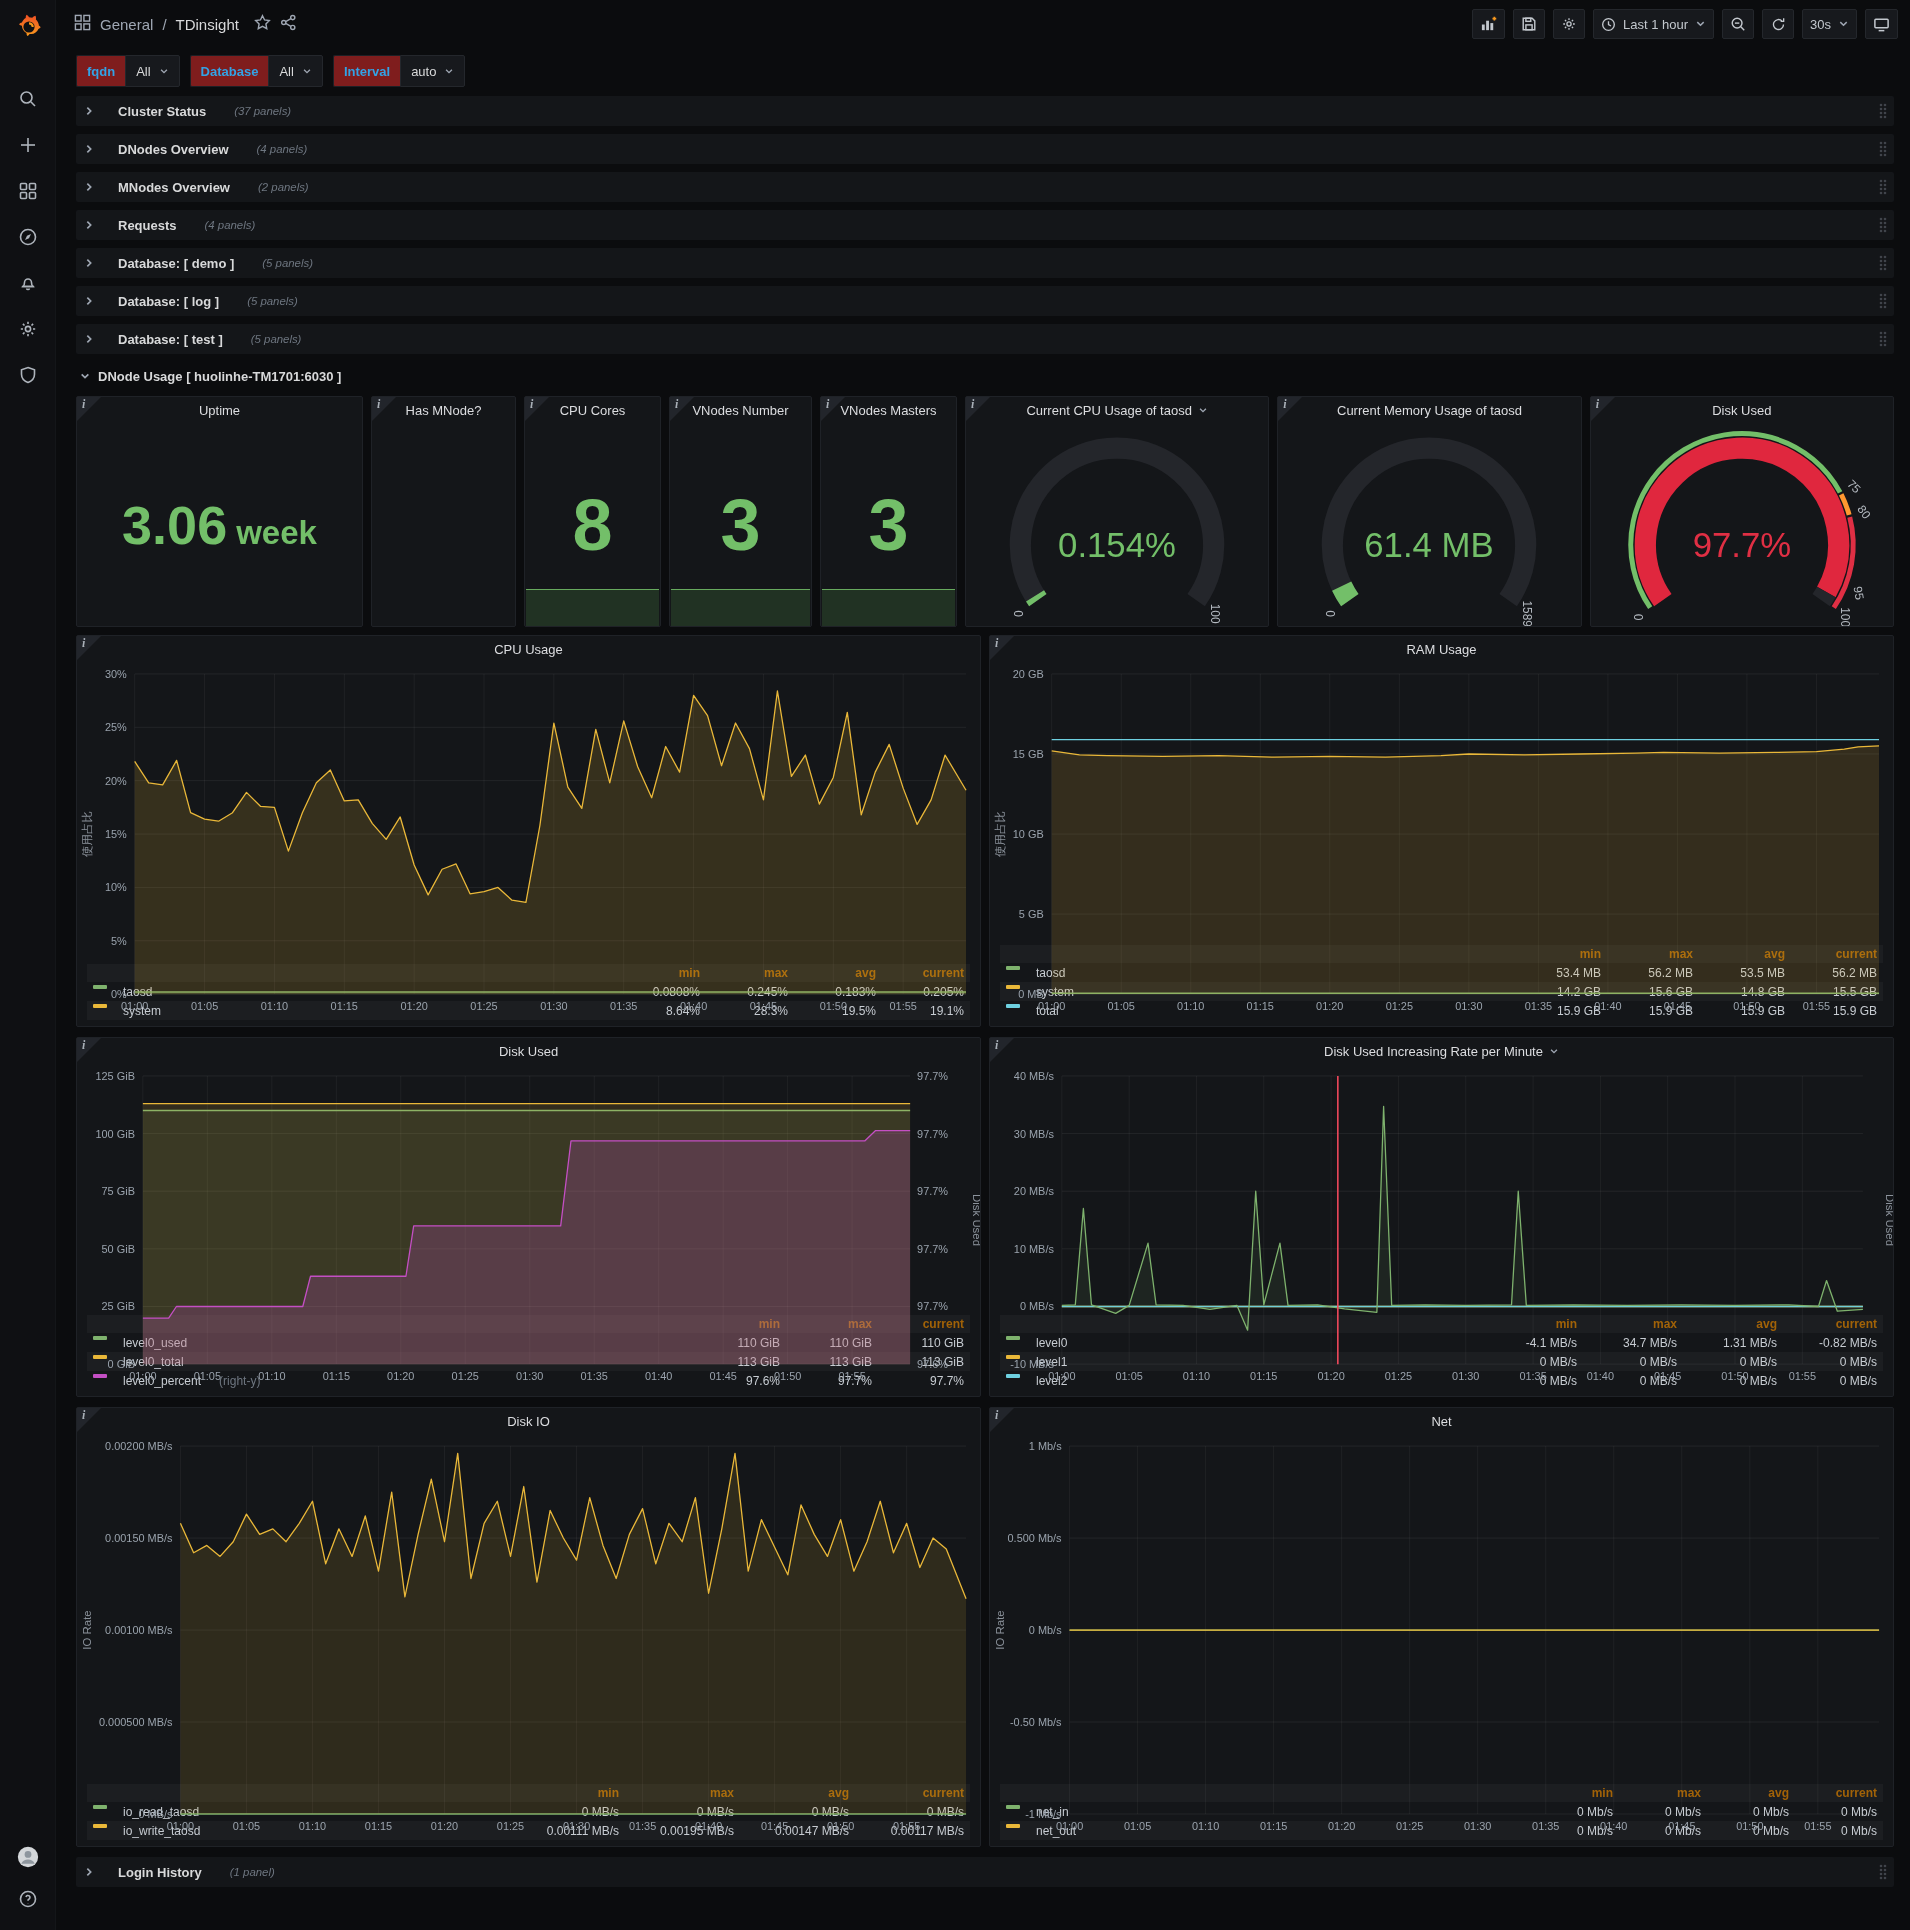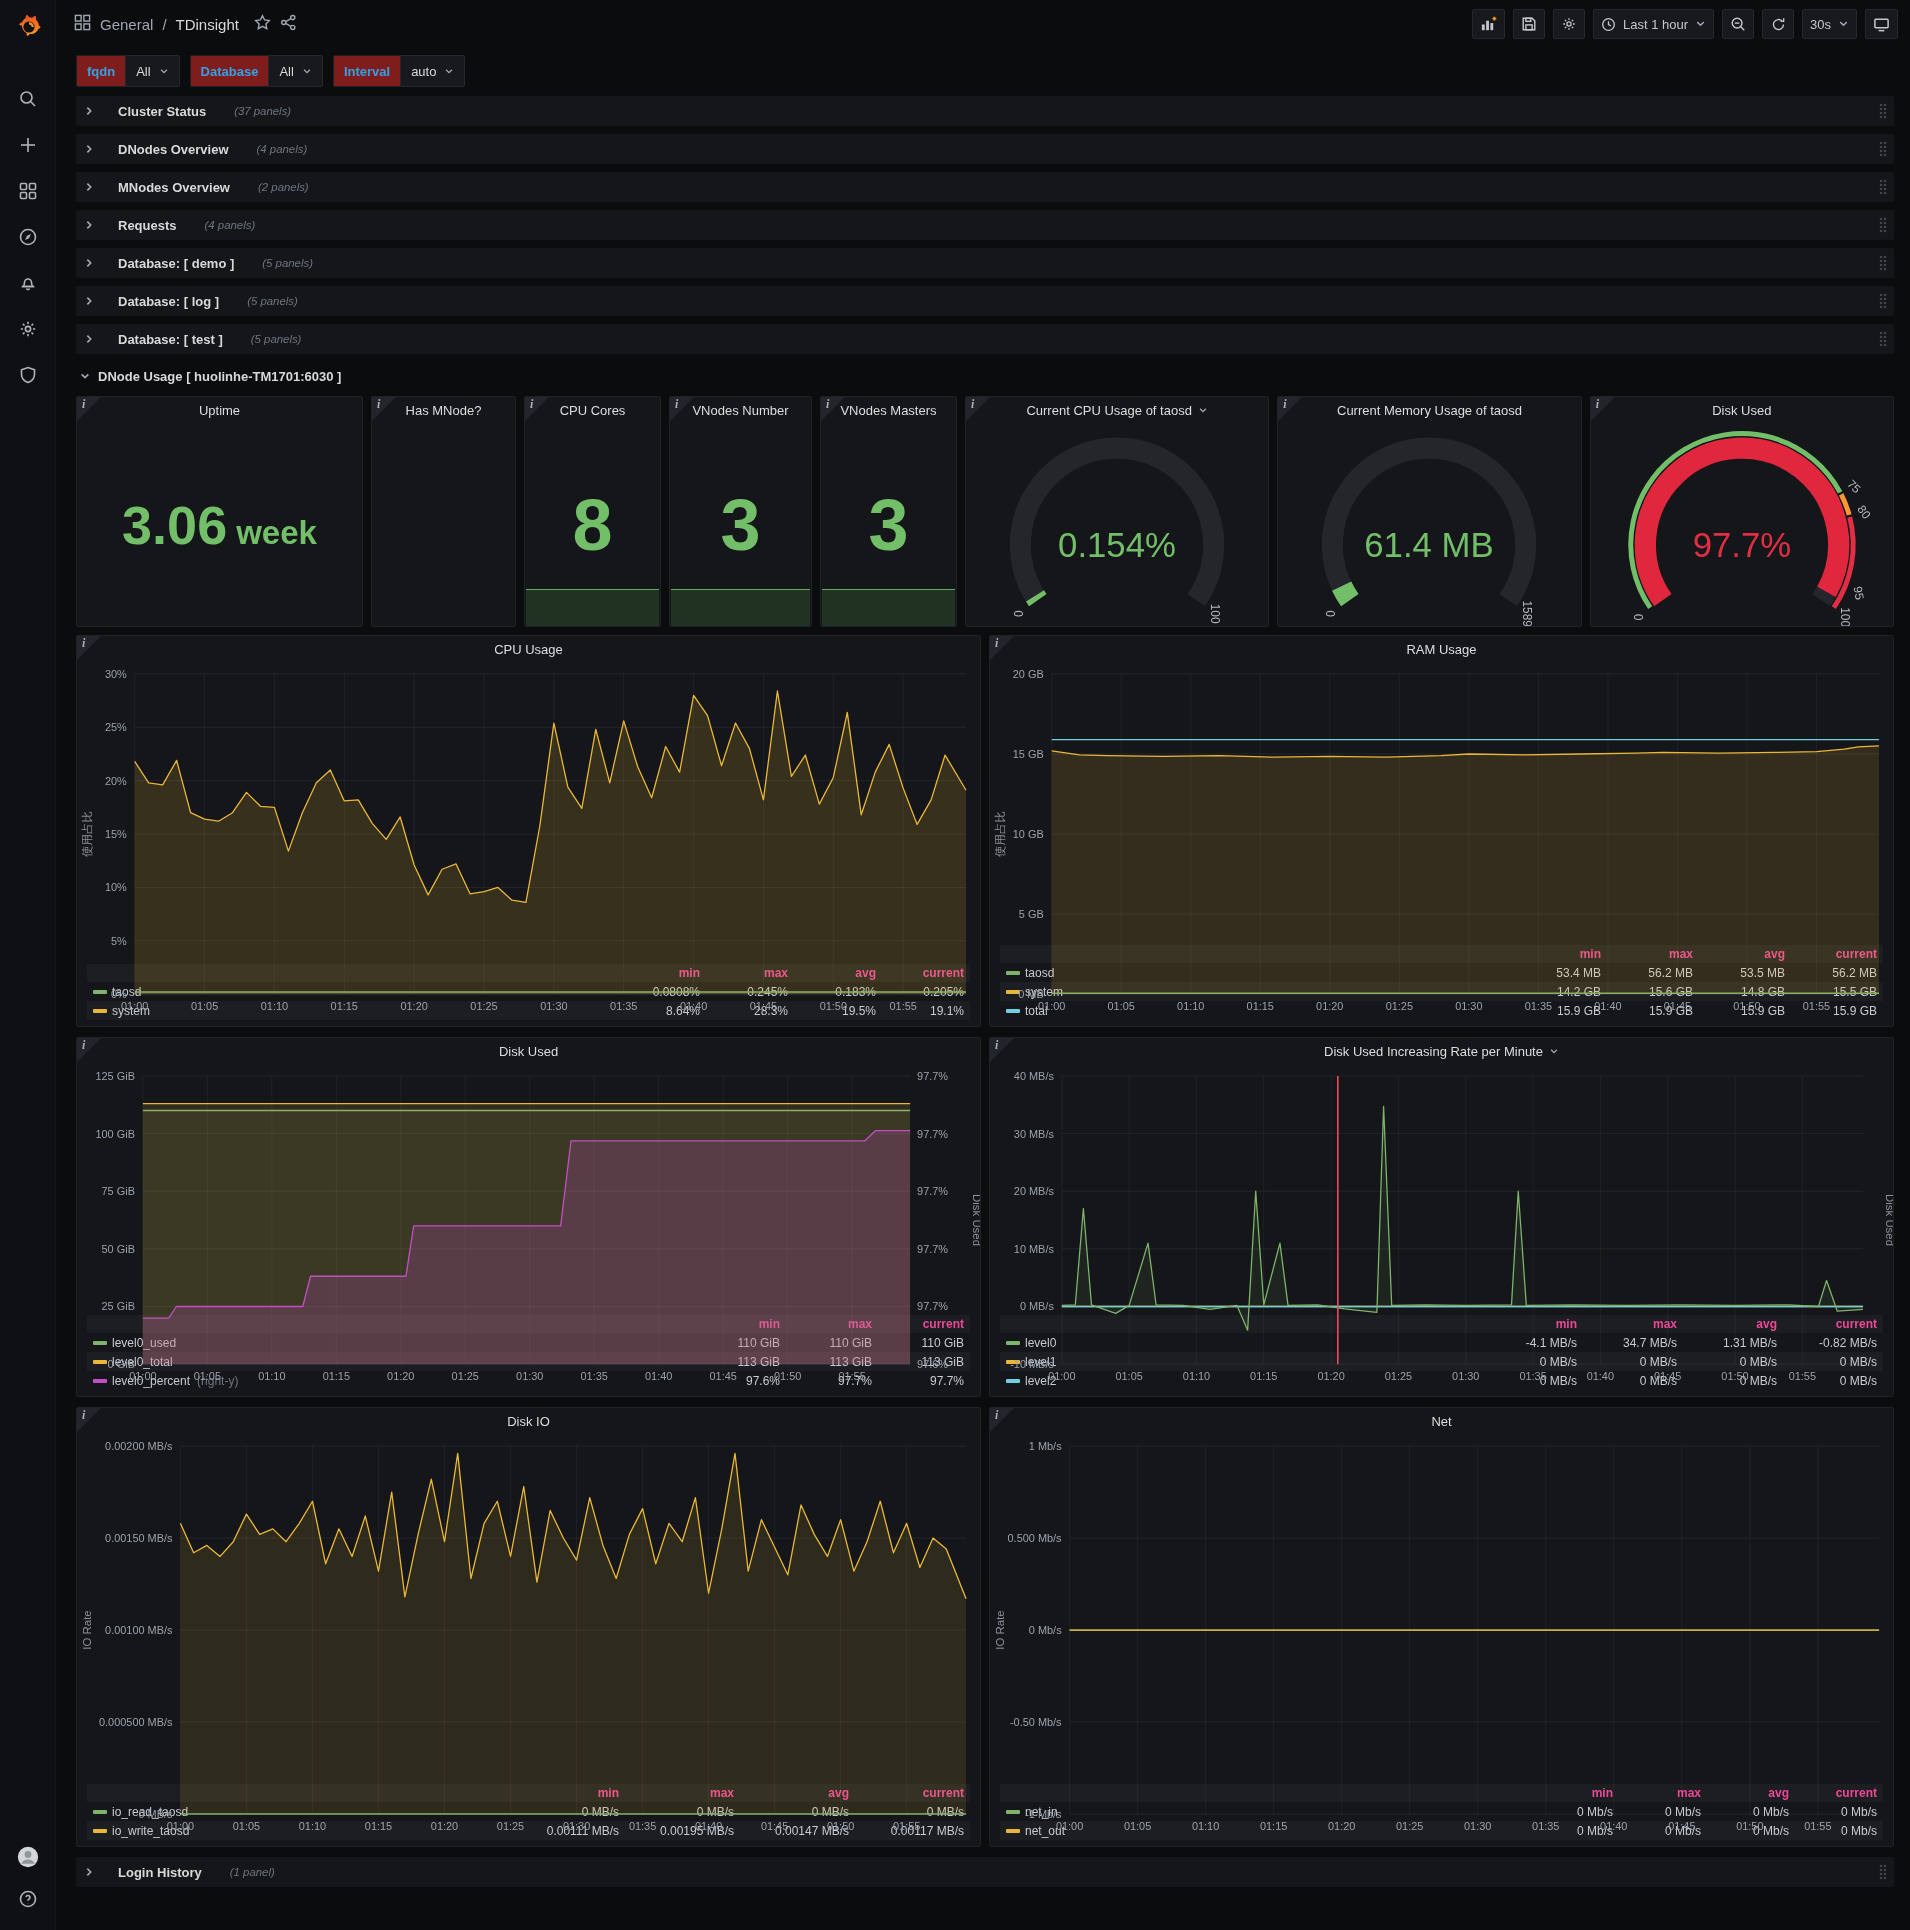--- a/index.html
+++ b/index.html
@@ -59,22 +59,22 @@
   .charts-row{display:grid;grid-template-columns:1fr 1fr;gap:8px;margin-bottom:10px}
   .r1{height:392px}.r2{height:360px}.r3{height:440px}
   .chart-body{flex:1;min-height:0;position:relative}
   .chart-body svg{position:absolute;inset:0}
   svg text.tick{fill:#9aa3ad;font-size:11px}
   svg text.axis-label{fill:#8b929b;font-size:11.5px}
   svg text.gauge-label{fill:#b4bac1;font-size:12px}
   .legend{flex:none;padding:2px 10px 6px 10px;font-size:12px;color:#c7ccd2}
   .lg-row{display:grid;align-items:center}
   .lg-row:nth-child(odd){background:rgba(255,255,255,0.035)}
-  .lg-h{color:#ec4899;font-weight:700;text-align:right;padding:2px 6px}
-  .lg-name{display:flex;align-items:center;gap:5px;padding:2.5px 6px;cursor:pointer}
+  .lg-h{color:#a16207;font-weight:700;text-align:right;padding:2px 6px}
+  .lg-name{display:flex;gap:16px;padding:2.5px 6px;cursor:pointer}
   .lg-note{color:#6e7680;margin-left:2px}
   .lg-swatch{width:14px;height:4px;border-radius:1px;flex:none}
   .lg-v{text-align:right;padding:2.5px 6px}
   .gauge-body{flex:1;position:relative}
   .gauge-body svg{position:absolute;inset:0}
 </style>
 </head>
 <body>
 
 <div class="app">

